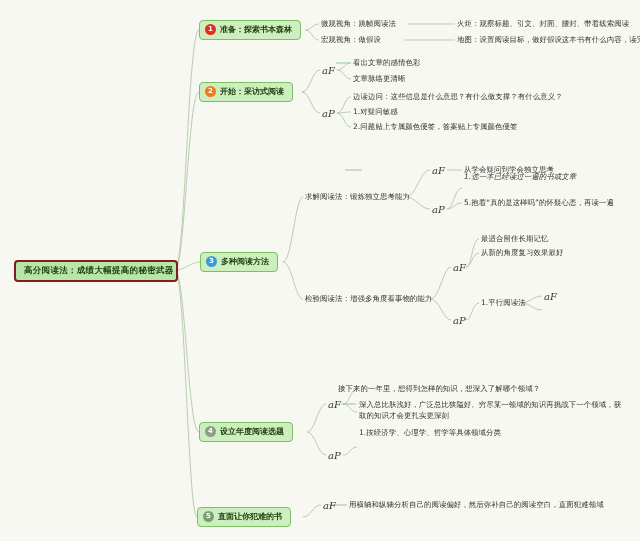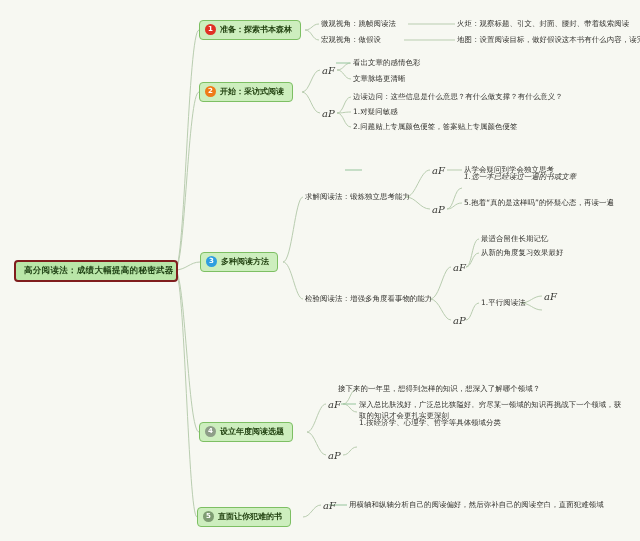--- a/index.html
+++ b/index.html
@@ -197,21 +197,21 @@
   <div class="node tag-node" style="left:544px; top:291px;">aF</div>
 
   <div class="node branch-node" style="left:199px; top:422px;">
     <span class="badge" style="background:#8e9e88;">4</span>
     <span>设立年度阅读选题</span>
   </div>
   <div class="node tag-node" style="left:328px; top:399px;">aF</div>
   <div class="node text-node" style="left:338px; top:384px;">接下来的一年里，想得到怎样的知识，想深入了解哪个领域？</div>
   <div class="node text-node wrap" style="left:359px; top:400px; width:268px;">深入总比肤浅好，广泛总比狭隘好。穷尽某一领域的知识再挑战下一个领域，获取的知识才会更扎实更深刻</div>
   <div class="node tag-node" style="left:328px; top:450px;">aP</div>
-  <div class="node text-node" style="left:359px; top:418px;">1.按经济学、心理学、哲学等具体领域分类</div>
+  <div class="node text-node" style="left:359px; top:428px;">1.按经济学、心理学、哲学等具体领域分类</div>
 
   <div class="node branch-node" style="left:197px; top:507px;">
     <span class="badge" style="background:#7e9c72;">5</span>
     <span>直面让你犯难的书</span>
   </div>
   <div class="node tag-node" style="left:323px; top:500px;">aF</div>
   <div class="node text-node" style="left:349px; top:500px;">用横轴和纵轴分析自己的阅读偏好，然后弥补自己的阅读空白，直面犯难领域</div>
 
 </div>
 

